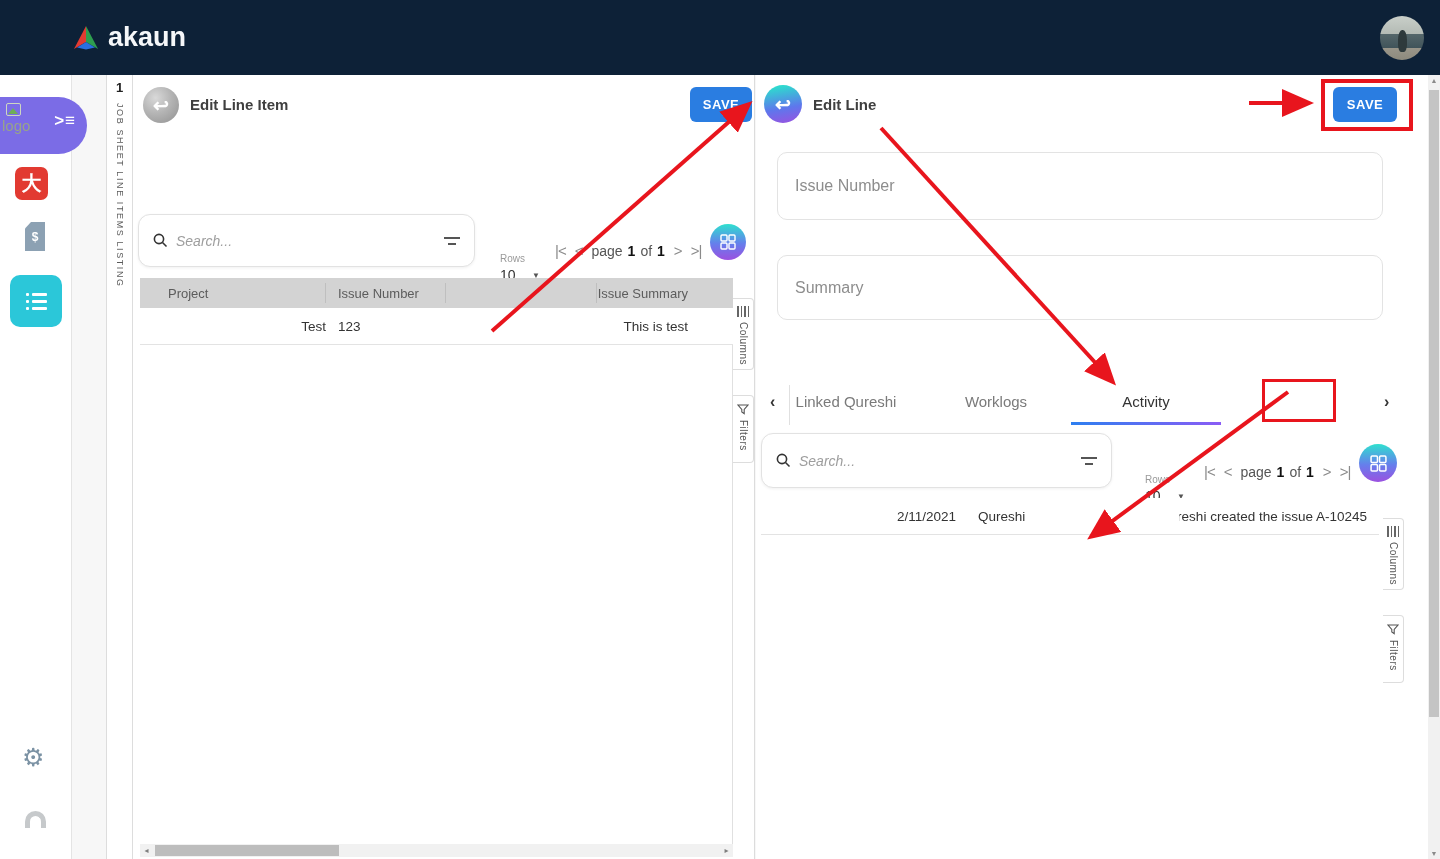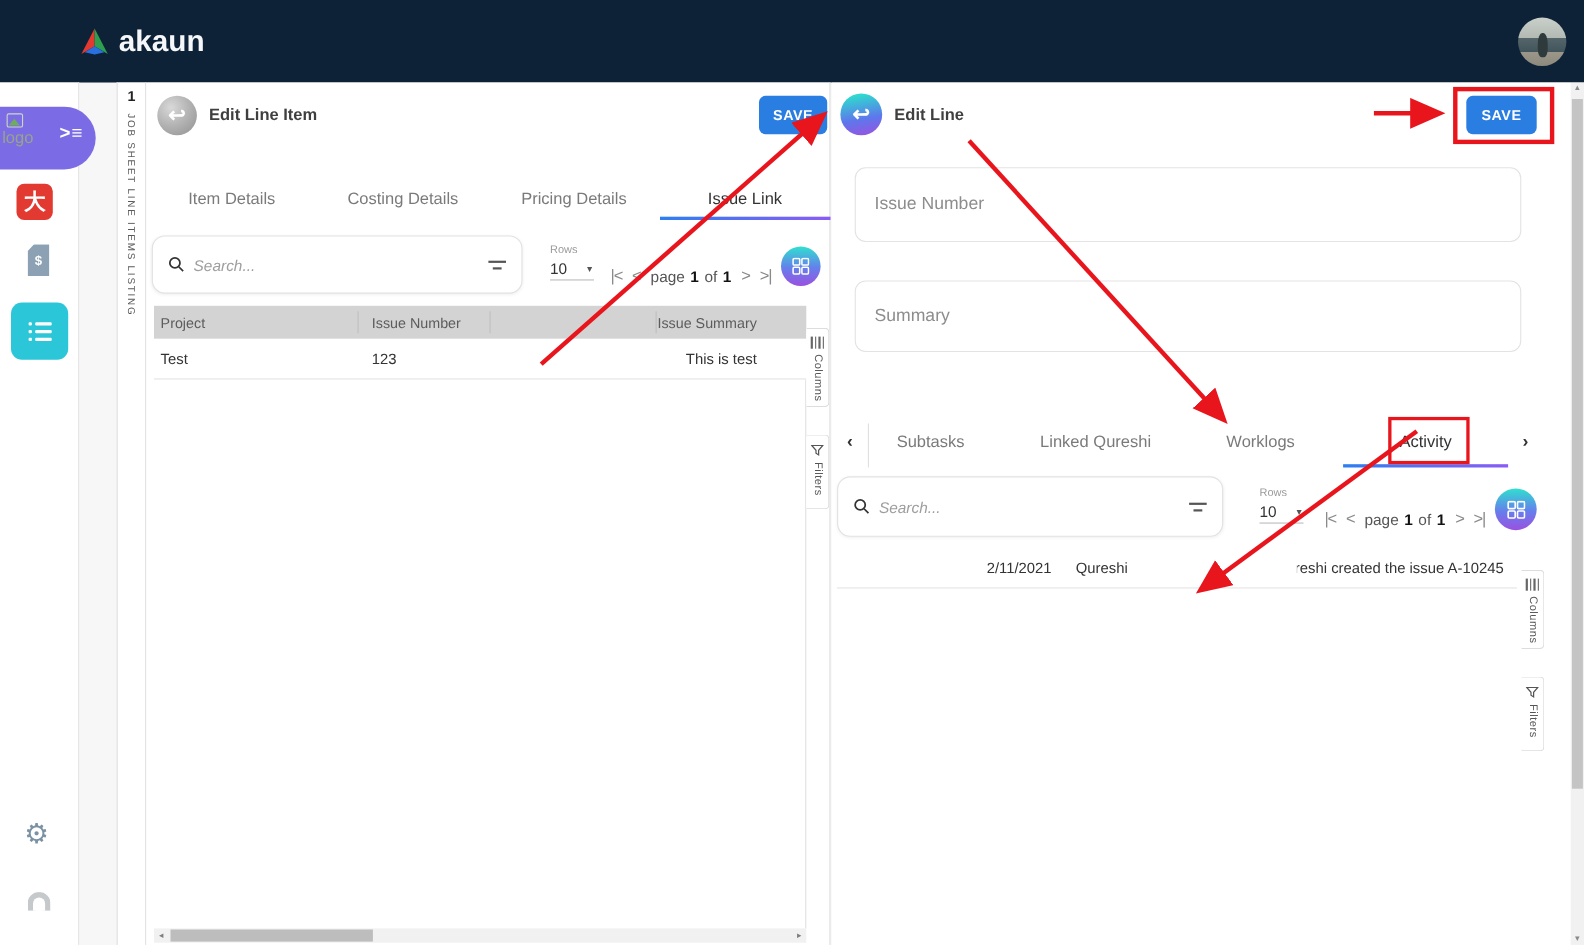--- a/index.html
+++ b/index.html
@@ -80,42 +80,42 @@
   .search-card input { border:none; outline:none; flex:1; font-size:14px; color:#444444; background:transparent; margin-left:8px;
                        font-family:"Liberation Sans", sans-serif;font-style:italic; }
   .search-card input::placeholder { color:#9e9e9e; }
   .filter-lines { width:16px; height:10px; position:relative; }
   .filter-lines::before { content:""; position:absolute; left:0; top:1px; width:16px; height:2px; background:#555555; }
   .filter-lines::after { content:""; position:absolute; left:4px; top:7px; width:8px; height:2px; background:#555555; }
   .search-left { left:5px; top:139px; width:337px; height:53px; }
   .search-right { left:5px; top:358px; width:351px; height:55px; }
 
   
-  .rows-block { position:absolute; }
+  .rows-block { position:absolute;margin-top:31px; }
   .rows-label { font-size:10px; color:#9a9a9a; }
   .rows-value { font-size:14px; color:#333333; width:40px; border-bottom:1px solid #bbbbbb; padding-bottom:2px; margin-top:3px; position:relative; }
   .rows-caret { position:absolute; right:0; top:4px; font-size:8px; color:#555555; }
   .pager { position:absolute; display:flex; align-items:center; gap:9px; color:#8a8a8a; font-size:15px; }
   .pager .pg-btn { cursor:pointer; letter-spacing:-1px; }
   .pager .pg-text { color:#555555; font-size:14px; display:flex; gap:5px; align-items:center; }
   .pager .pg-num { color:#111111; font-weight:bold; }
   .grad-btn { position:absolute; border-radius:50%; background:linear-gradient(180deg,#2fe0cf 0%,#667eec 55%,#9b51e0 100%);
               display:flex; align-items:center; justify-content:center; cursor:pointer; }
   .grad-left { left:577px; top:149px; width:36px; height:36px; }
   .grad-right { left:603px; top:369px; width:38px; height:38px; }
 
   
   .grid-table { position:absolute; background:#ffffff; }
   .grid-head { display:flex; background:#d3d3d3; height:30px; align-items:center; color:#5c5c5c; font-size:13px; }
   .grid-head .hc { border-right:1px solid #bfbfbf; height:20px; display:flex; align-items:center; }
   .grid-row { display:flex; height:37px; align-items:center; font-size:13.5px; color:#333333; border-bottom:1px solid #e3e3e3; background:#ffffff; }
   .cell { overflow:hidden; white-space:nowrap; }
 
   .table-left { left:7px; top:203px; width:593px; }
-  .tl-c1 { width:186px; padding-left:6px; }
+  .tl-c1 { width:186px; padding-left:28px;text-align:right; }
   .tl-c2 { width:120px; padding-left:12px; }
   .tl-c3 { width:151px; }
   .tl-c4 { flex:1; justify-content:flex-end; text-align:right; padding-right:45px; display:flex; }
   .table-left .grid-head .tl-c4 { border-right:none; }
 
   .table-right { left:5px; top:423px; width:618px; }
   .tr-c1 { width:205px; justify-content:flex-end; text-align:right; padding-right:10px; display:flex; }
   .tr-c2 { width:213px; padding-left:12px; }
   .tr-c3 { flex:1; padding-left:10px; }
   .tr-c3-cell { flex:1; justify-content:flex-end; text-align:right; padding-right:12px; display:flex; }
@@ -207,26 +207,20 @@
     <span class="vstrip-label">JOB SHEET LINE ITEMS LISTING</span>
   </div>
 
   <div class="panel panel-left">
     <div class="back-btn back-gray">
       <span>↩</span>
     </div>
     <div class="panel-title">Edit Line Item</div>
     <button class="save-btn save-left">SAVE</button>
 
-    <div class="tabrow tabrow-left">
-      <div class="tab">Item Details</div>
-      <div class="tab">Costing Details</div>
-      <div class="tab">Pricing Details</div>
-      <div class="tab active">Issue Link</div>
-    </div>
 
     <div class="search-card search-left">
       <svg width="15" height="15" viewBox="0 0 15 15">
         <circle cx="6" cy="6" r="4.6" fill="none" stroke="#333" stroke-width="1.6"></circle>
         <line x1="9.5" y1="9.5" x2="13.5" y2="13.5" stroke="#333" stroke-width="1.6"></line>
       </svg>
       <input type="text" placeholder="Search..." style="">
       <span class="filter-lines"></span>
     </div>
 
@@ -309,21 +303,20 @@
     <div class="field field-issue">
       <span>Issue Number</span>
     </div>
     <div class="field field-summary">
       <span>Summary</span>
     </div>
 
     <span class="tab-chevron chev-left">‹</span>
     <div class="tab-divider"></div>
     <div class="tabrow tabrow-right">
-      <div class="tab">Subtasks</div>
       <div class="tab">Linked Qureshi</div>
       <div class="tab">Worklogs</div>
       <div class="tab active">Activity</div>
     </div>
     <span class="tab-chevron chev-right">›</span>
 
     <div class="search-card search-right">
       <svg width="15" height="15" viewBox="0 0 15 15">
         <circle cx="6" cy="6" r="4.6" fill="none" stroke="#333" stroke-width="1.6"></circle>
         <line x1="9.5" y1="9.5" x2="13.5" y2="13.5" stroke="#333" stroke-width="1.6"></line>

